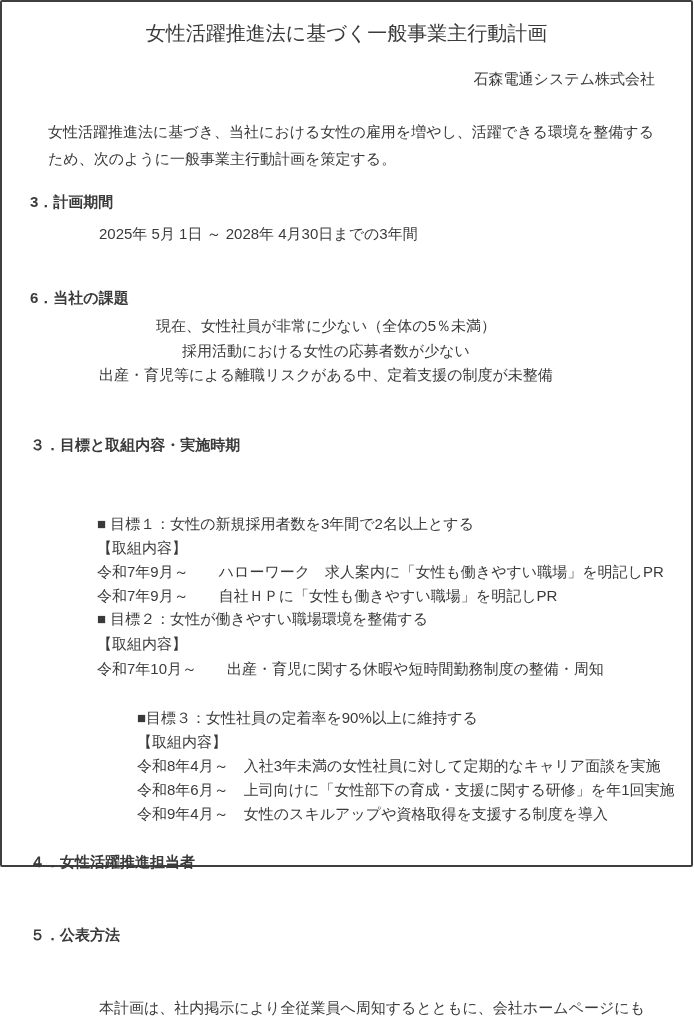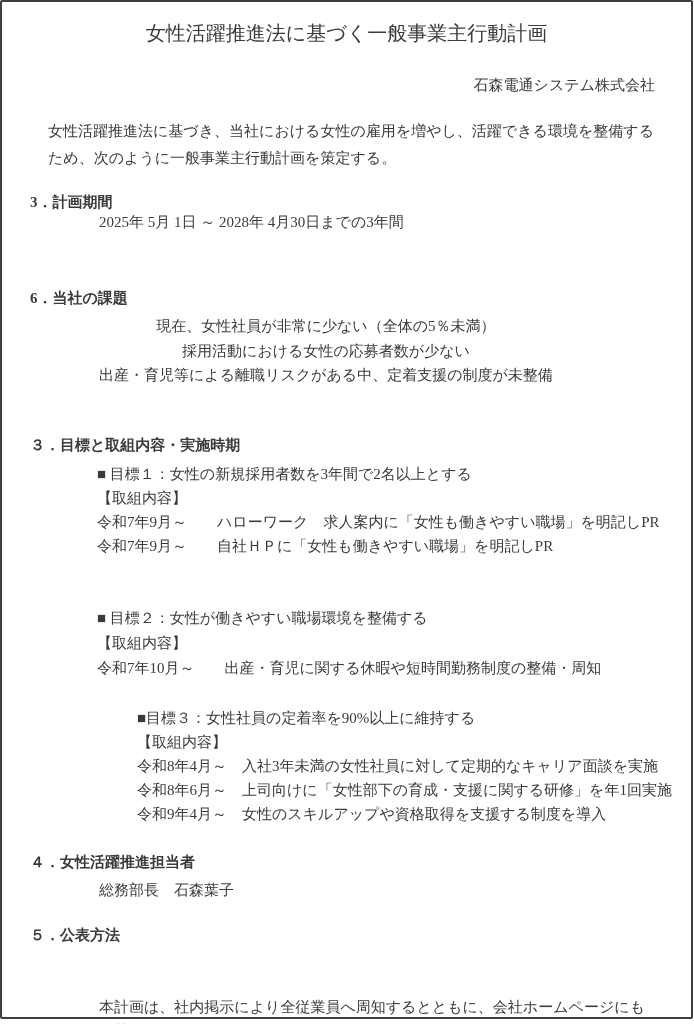--- a/index.html
+++ b/index.html
@@ -9,42 +9,42 @@
     width: 694px;
     height: 1024px;
     overflow: hidden;
   }
   .page {
     position: absolute;
     top: 0;
     left: 0;
     box-sizing: border-box;
     width: 693px;
-    height: 1019px;
+    height: 867px;
     background: #ffffff;
     border: 2px solid #3f3f3f;
     border-radius: 2px;
-    font-family: Liberation Serif, serif;
+    font-family: Liberation Sans, sans-serif;
     color: #3a3a3a;
     -webkit-font-smoothing: antialiased;
   }
   .doc-title {
     position: absolute;
     top: 18px;
     left: 0;
     right: 0;
     text-align: center;
     font-size: 20px;
     font-weight: 400;
     letter-spacing: 0px;
     white-space: nowrap;
   }
   .company {
     position: absolute;
-    top: 74px;
+    top: 68px;
     right: 36px;
     font-size: 15px;
     white-space: nowrap;
   }
   .intro {
     position: absolute;
     top: 116px;
     left: 28px;
     font-size: 15px;
     line-height: 27px;
@@ -65,25 +65,25 @@
     line-height: 24.5px;
     white-space: nowrap;
   }
   .goal-block {
     position: absolute;
     left: 95px;
     font-size: 15px;
     white-space: nowrap;
   }
   .h-s1 { top: 191px; }
-  .c-s1 { top: 208px; }
+  .c-s1 { top: 220px; }
   .h-s2 { top: 287px; }
   .c-s2 { top: 312px; text-align: center; }
   .h-s3 { top: 434px; }
-  .g-1  { top: 460px; line-height: 24px; }
+  .g-1  { top: 510px; line-height: 24px; }
   .g-2  { top: 604px; line-height: 25px; }
   .g-3  { top: 704px; line-height: 24px; margin-left: 40px; }
   .h-s4 { top: 851px; }
   .c-s4 { top: 876px; }
   .h-s5 { top: 924px; }
   .c-s5 { top: 994px; line-height: 23.5px; }
   .line { white-space: pre; }
 </style>
 </head>
 <body>
@@ -128,23 +128,20 @@
 
   <div class="goal-block g-3">
     <div class="line">■目標３：女性社員の定着率を90%以上に維持する</div>
     <div class="line">【取組内容】</div>
     <div class="line">令和8年4月～　入社3年未満の女性社員に対して定期的なキャリア面談を実施</div>
     <div class="line">令和8年6月～　上司向けに「女性部下の育成・支援に関する研修」を年1回実施</div>
     <div class="line">令和9年4月～　女性のスキルアップや資格取得を支援する制度を導入</div>
   </div>
 
   <div class="sec-heading h-s4">４．女性活躍推進担当者</div>
-  <div class="sec-content c-s4">
-    <div class="line">総務部長　石森葉子</div>
-  </div>
 
   <div class="sec-heading h-s5">５．公表方法</div>
   <div class="sec-content c-s5">
     <div class="line">本計画は、社内掲示により全従業員へ周知するとともに、会社ホームページにも</div>
     <div class="line">掲載する</div>
   </div>
 
 </div>
 
 </body></html>

